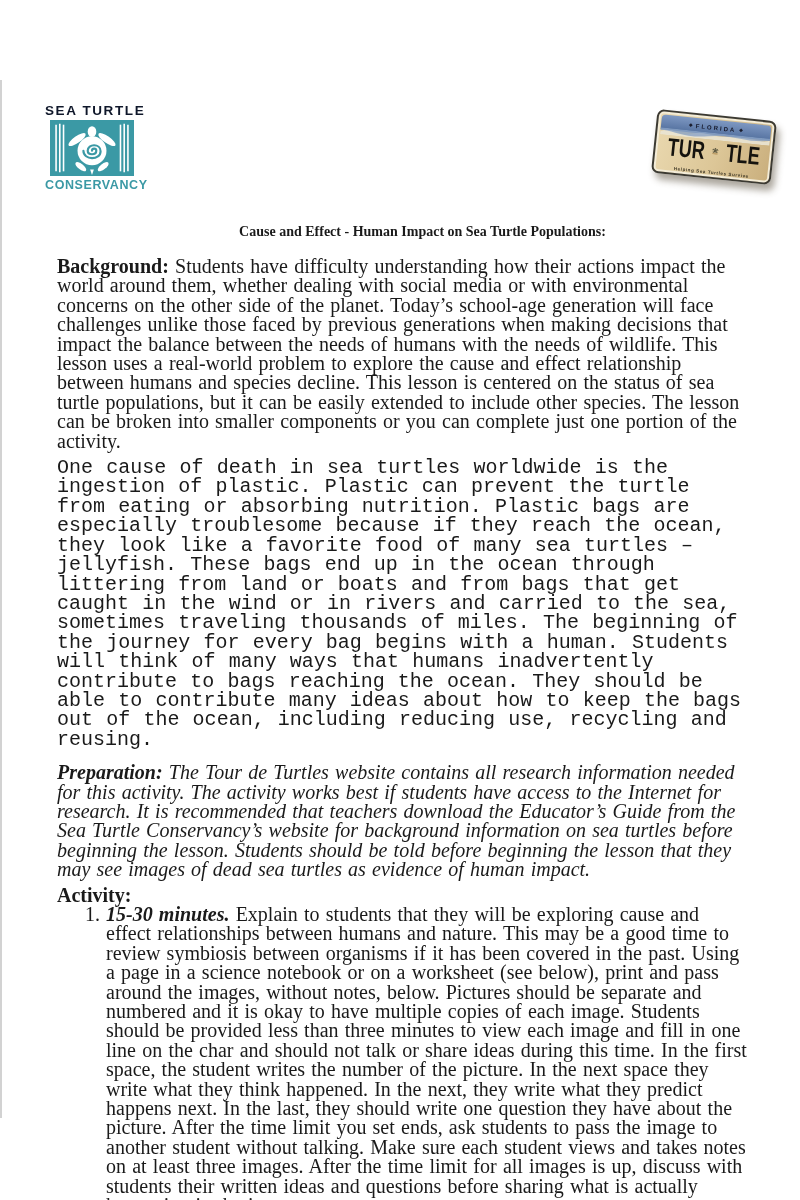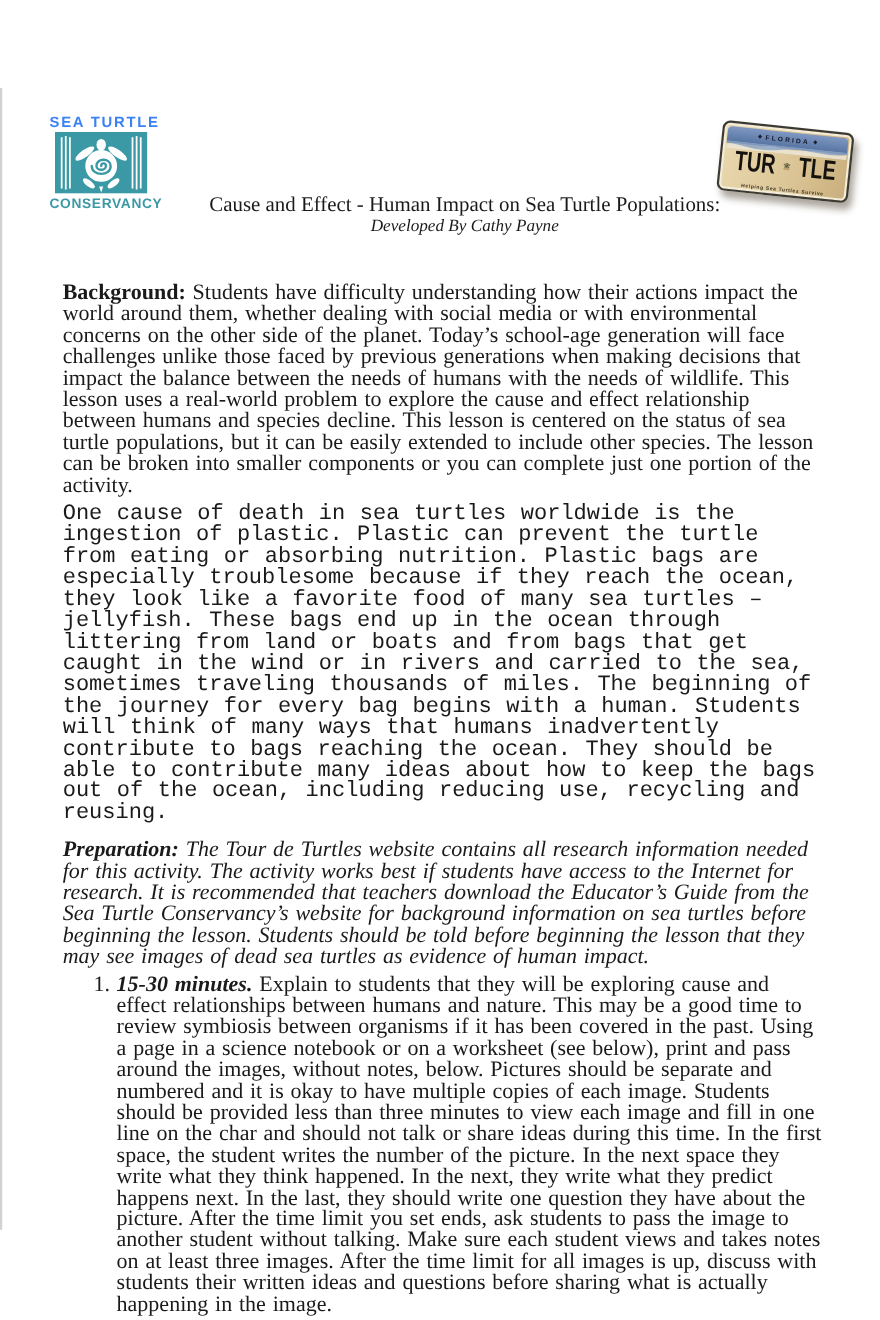--- a/index.html
+++ b/index.html
@@ -5,21 +5,21 @@
   html,body{margin:0;padding:0;background:#ffffff;}
   .page{
     position:relative;width:800px;height:1200px;background:#ffffff;
     font-family:"Liberation Serif","DejaVu Serif",serif;color:#1a1a1a;overflow:hidden;
   }
   .page-edge{position:absolute;left:0;top:80px;width:2px;height:1038px;background:#d2d2d2;}
 
   
   .logo{position:absolute;left:45px;top:103px;width:94px;text-align:center;}
   .logo-top{font-family:"Liberation Sans",sans-serif;font-weight:bold;font-size:13.5px;
-    letter-spacing:1.6px;color:#3b82f6;white-space:nowrap;}
+    letter-spacing:1.6px;color:#0f172a;white-space:nowrap;}
   .logo-box{width:84px;height:56px;margin:2px auto 2px auto;display:block;}
   .logo-bottom{font-family:"Liberation Sans",sans-serif;font-weight:bold;font-size:12.5px;
     letter-spacing:0.6px;color:#3b99a5;white-space:nowrap;}
 
   
   .plate{
     position:absolute;left:654px;top:115px;width:116px;height:60px;
     transform:rotate(6deg);border:2px solid #3c3a32;border-radius:7px;
     background:linear-gradient(105deg,#ead9b0 0%,#dcc697 55%,#c9ae7c 100%);
     box-shadow:4px 6px 7px rgba(70,60,40,0.45), inset 0 0 0 2px #f3ecd8;
@@ -35,21 +35,21 @@
   .plate-wave{position:absolute;left:3px;top:16px;right:3px;height:7px;}
   .plate-letters{position:absolute;left:5px;right:5px;top:19px;height:30px;
     display:flex;align-items:center;justify-content:space-between;}
   .plate-letters .ltr{font-family:"Liberation Sans",sans-serif;font-weight:bold;font-size:25px;
     color:#15130e;transform:scaleX(0.72);line-height:1;}
   .plate-caption{position:absolute;bottom:2px;left:0;right:0;text-align:center;
     font-family:"Liberation Sans",sans-serif;font-size:4.5px;letter-spacing:0.6px;color:#3c3524;font-weight:bold;}
 
   
   .title-block{position:absolute;left:95px;right:50px;top:177px;text-align:center;line-height:19.4px;}
-  .title-line{font-weight:normal;font-size:19px;}
+  .title-line{font-weight:bold;font-size:14px;margin-top:45px;}
   .byline{font-style:italic;font-size:15.6px;}
 
   
   .body-text{position:absolute;left:57px;top:257px;width:691px;
     font-size:20px;line-height:19.4px;word-spacing:1.2px;}
   .body-text p{margin:0;}
   .lbl{font-weight:bold;}
   .p1{margin-bottom:7px !important;}
   .p2{margin-bottom:14px !important;font-family:Liberation Mono, monospace;}
   .p3{margin-bottom:20px !important;}
@@ -113,32 +113,32 @@
         <circle cx="10.5" cy="11" r="0.9" fill="#cdb486"></circle>
         <circle cx="13.6" cy="13.2" r="0.9" fill="#cdb486"></circle>
       </svg>
       <span class="ltr">TLE</span>
     </div>
     <div class="plate-caption">Helping Sea Turtles Survive</div>
   </div>
 
   <div class="title-block">
     <div class="title-line">Cause and Effect - Human Impact on Sea Turtle Populations:</div>
-    <div class="byline">Developed By Cathy Payne</div>
   </div>
 
   <div class="body-text">
     <p class="p1"><span class="lbl">Background:</span> <span>Students have difficulty understanding how their actions impact the world around them, whether dealing with social media or with environmental concerns on the other side of the planet.  Today’s school-age generation will face challenges unlike those faced by previous generations when making decisions that impact the balance between the needs of humans with the needs of wildlife.  This lesson uses a real-world problem to explore the cause and effect relationship between humans and species decline.  This lesson is centered on the status of sea turtle populations, but it can be easily extended to include other species.  The lesson can be broken into smaller components or you can complete just one portion of the activity.</span></p>
 
     <p class="p2"><span>One cause of death in sea turtles worldwide is the ingestion of plastic.  Plastic can prevent the turtle from eating or absorbing nutrition.  Plastic bags are especially troublesome because if they reach the ocean, they look like a favorite food of many sea turtles – jellyfish.  These bags end up in the ocean through littering from land or boats and from bags that get caught in the wind or in rivers and carried to the sea, sometimes traveling thousands of miles.  The beginning of the journey for every bag begins with a human.  Students will think of many ways that humans inadvertently contribute to bags reaching the ocean.  They should be able to contribute many ideas about how to keep the bags out of the ocean, including reducing use, recycling and reusing.</span></p>
 
 
 
     <p class="p5"><span class="lbl">Preparation:</span> <span>The Tour de Turtles website contains all research information needed for this activity.  The activity works best if students have access to the Internet for research.  It is recommended that teachers download the Educator’s Guide from the Sea Turtle Conservancy’s website for background information on sea turtles before beginning the lesson.  Students should be told before beginning the lesson that they may see images of dead sea turtles as evidence of human impact.</span></p>
 
+    <p><span class="lbl">Activity:</span></p>
 
     <ol class="activity-list">
       <li class="activity-item">
         <span class="num">1.</span><span class="time">15-30 minutes.</span> <span>Explain to students that they will be exploring cause and effect relationships between humans and nature. This may be a good time to review symbiosis between organisms if it has been covered in the past.  Using a page in a science notebook or on a worksheet (see below), print and pass around the images, without notes, below. Pictures should be separate and numbered and it is okay to have multiple copies of each image. Students should be provided less than three minutes to view each image and fill in one line on the char and should not talk or share ideas during this time.  In the first space, the student writes the number of the picture.  In the next space they write what they think happened.  In the next, they write what they predict happens next. In the last, they should write one question they have about the picture. After the time limit you set ends, ask students to pass the image to another student without talking.  Make sure each student views and takes notes on at least three images.  After the time limit for all images is up, discuss with students their written ideas and questions before sharing what is actually happening in the image.</span>
       </li>
     </ol>
   </div>
 </div>
 
 </body></html>

